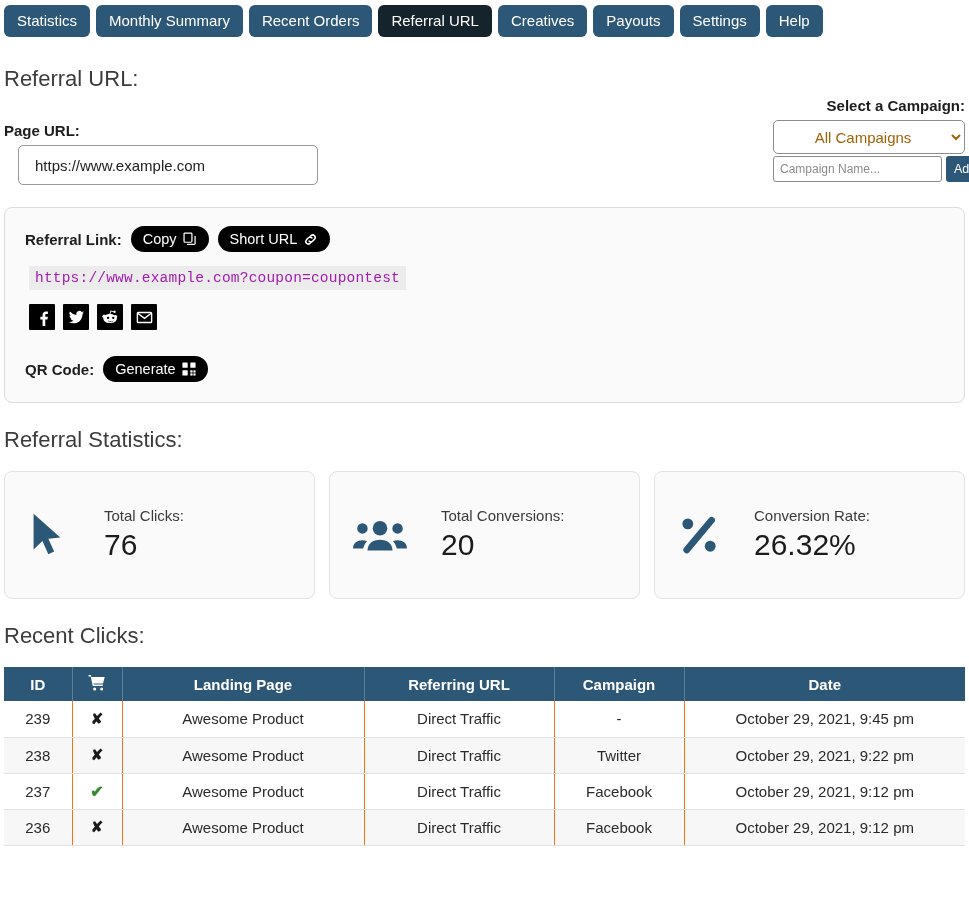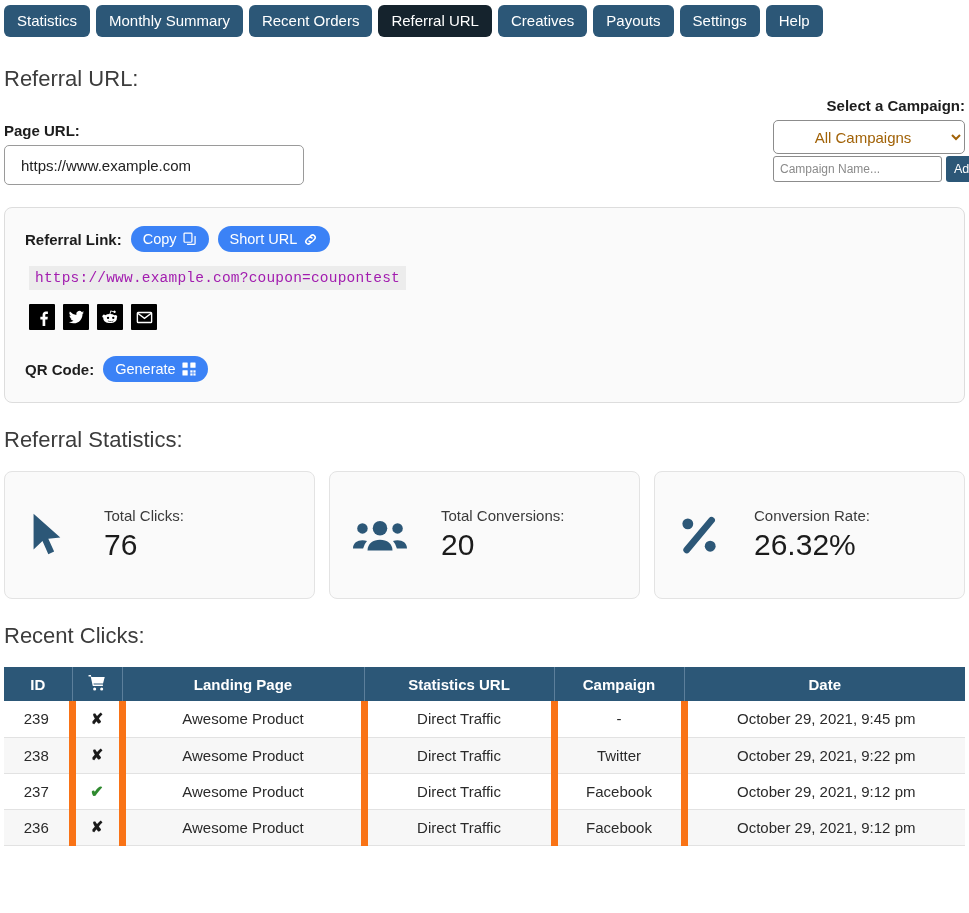--- a/index.html
+++ b/index.html
@@ -51,21 +51,21 @@
   .pageurl-wrap { margin-top: 30px; }
   input.pageurl {
     width: 300px;
     height: 40px;
     border: 1px solid #9a9a9a;
     border-radius: 5px;
     background: #ffffff;
     font-size: 15px;
     color: #222;
     padding: 0 12px 0 16px;
-    margin-left: 4px;
+    margin-left: 18px;
     font-family: "Liberation Sans", sans-serif;
   }
 
   
   .campaign-box {
     position: absolute;
     right: 4px;
     top: 97px;
     width: 192px;
     text-align: right;
@@ -128,21 +128,21 @@
   .panel-label {
     font-size: 15px;
     font-weight: bold;
     color: #1d1d1d;
     text-align: right;
   }
   .pill {
     display: inline-flex;
     align-items: center;
     gap: 6px;
-    background: #3b82f6;
+    background: #000000;
     color: #ffffff;
     border: none;
     border-radius: 13px;
     height: 26px;
     padding: 0 12px;
     font-size: 14.5px;
     cursor: pointer;
     font-family: "Liberation Sans", sans-serif;
     white-space: nowrap;
   }
@@ -213,21 +213,21 @@
     text-align: center;
     vertical-align: middle;
   }
   table.clicks thead th:first-child { border-left: none; }
   table.clicks thead th:last-child { border-right: none; }
   table.clicks tbody td {
     height: 36px;
     text-align: center;
     color: #2a2a2a;
     border-bottom: 1px solid #e2e2e2;
-    border-right: 7px solid #f97316;
+    border-right: 1px solid #f97316;
     background: #ffffff;
     vertical-align: middle;
   }
   table.clicks tbody tr:nth-child(even) td { background: #f7f7f7; }
   table.clicks tbody td:last-child { border-right: none; }
   .mark-x { color: #1a1a1a; font-weight: bold; font-size: 15px; }
   .mark-check { color: #2f8a2f; font-weight: bold; font-size: 16px; }
   .c-id   { width: 68px; }
   .c-cart { width: 50px; }
   .c-land { width: 242px; }
@@ -388,21 +388,21 @@
         <tr id="thead-row">
             <th class="c-id"><span>ID</span></th>
             <th class="c-cart"><svg width="18" height="18" viewBox="0 0 20 20" fill="#ffffff">
                 <path d="M0.6 1.2h2.6l.5 2.2h14.9l-1.9 7.2H6.1l.25 1.1h10.2v1.5H5.3L3.0 2.7H0.6z"></path>
                 <rect x="9.4" y="5" width="4.3" height="1.2"></rect>
                 <rect x="10.95" y="3.45" width="1.2" height="4.3"></rect>
                 <circle cx="7.4" cy="16.6" r="1.7"></circle>
                 <circle cx="15.2" cy="16.6" r="1.7"></circle>
               </svg></th>
             <th class="c-land"><span>Landing Page</span></th>
-            <th class="c-ref"><span>Statistics URL</span></th>
+            <th class="c-ref"><span>Referring URL</span></th>
             <th class="c-camp"><span>Campaign</span></th>
             <th class=""><span>Date</span></th>
           </tr>
       </thead>
       <tbody id="tbody">
           <tr>
             <td class="c-id">239</td>
             <td class="c-cart"><span class="mark-x">✘</span></td>
             <td class="c-land">Awesome Product</td>
             <td class="c-ref">Direct Traffic</td>

